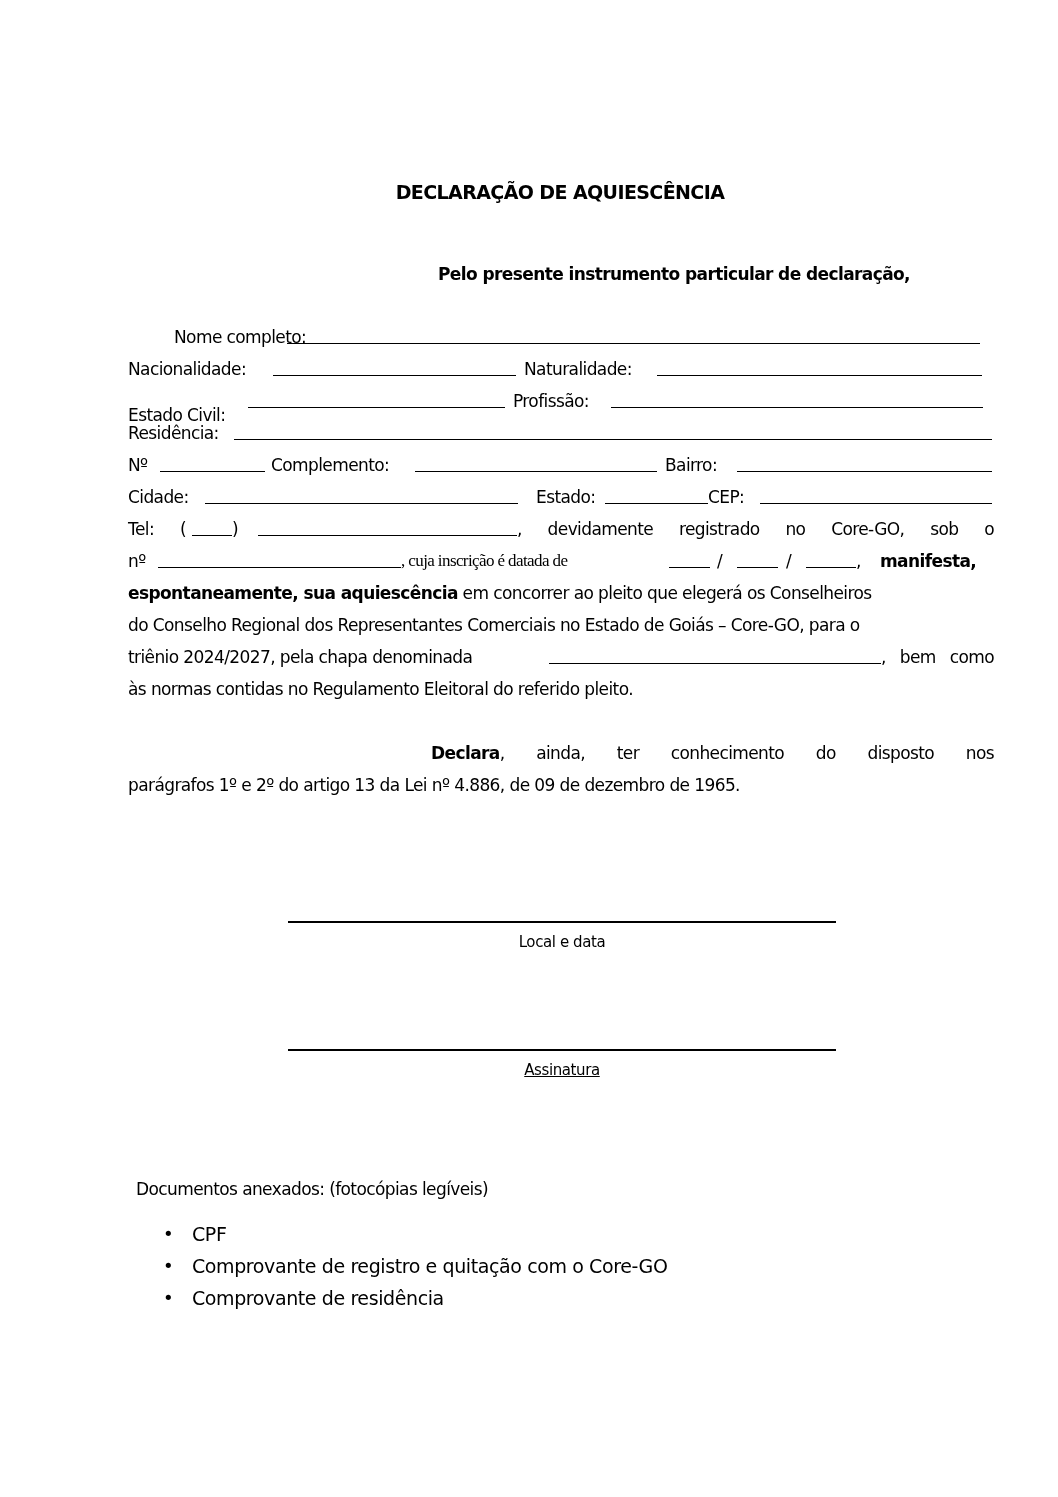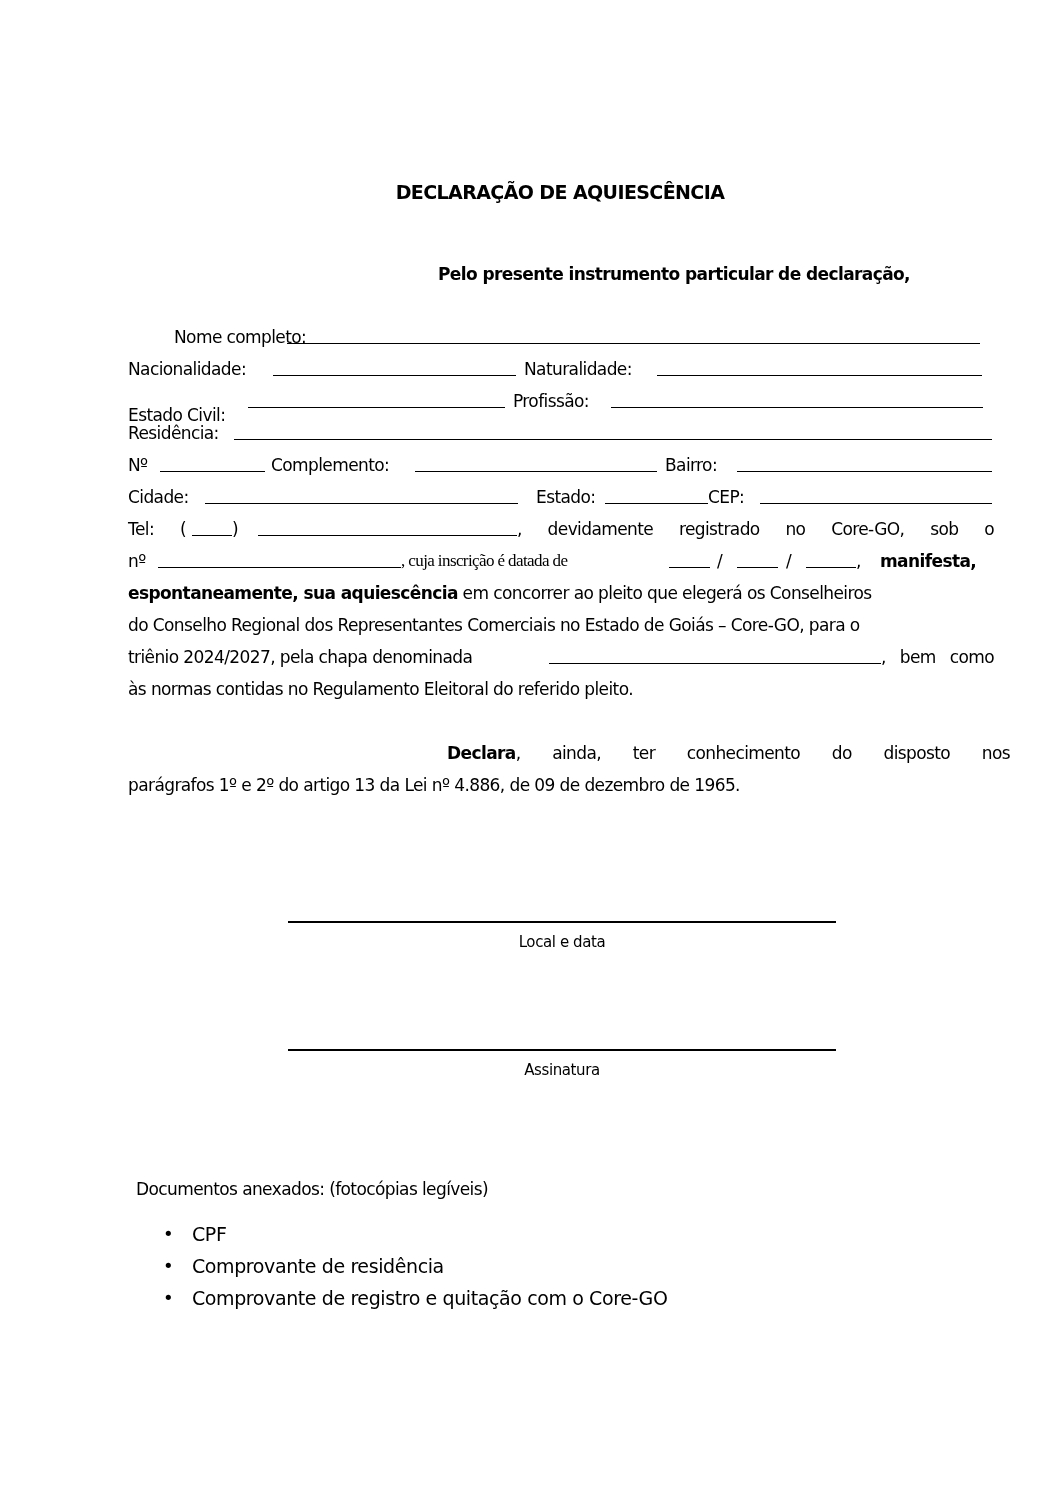--- a/index.html
+++ b/index.html
@@ -78,28 +78,28 @@
   </div>
 
   <div class="t" style="left:128px; top:613px;">do Conselho Regional dos Representantes Comerciais no Estado de Goiás – Core-GO, para o</div>
 
   <div class="t" style="left:128px; top:645px;">triênio 2024/2027, pela chapa denominada</div>
   <div class="line" style="left:549px; width:332px; top:663px;"></div>
   <div class="t" style="left:881px; top:645px; width:113px; text-align:justify; text-align-last:justify;">, bem como</div>
 
   <div class="t" style="left:128px; top:677px;">às normas contidas no Regulamento Eleitoral do referido pleito.</div>
 
-  <div class="t" style="left:431px; top:741px; width:563px; text-align:justify; text-align-last:justify; white-space:normal;margin-left:16px;"><span class="b">Declara</span><span>, ainda, ter conhecimento do disposto nos</span></div>
+  <div class="t" style="left:431px; top:741px; width:563px; text-align:justify; text-align-last:justify; white-space:normal;"><span class="b">Declara</span><span>, ainda, ter conhecimento do disposto nos</span></div>
   <div class="t" style="left:128px; top:773px;">parágrafos 1º e 2º do artigo 13 da Lei nº 4.886, de 09 de dezembro de 1965.</div>
 
   <div class="sigline" style="top:921px;"></div>
   <div class="center" style="top:933px;">Local e data</div>
 
   <div class="sigline" style="top:1049px;"></div>
-  <div class="center" style="top:1061px;">Assinatura</div>
+  <div class="center" style="top:1061px;text-decoration:underline;">Assinatura</div>
 
   <div class="t" style="left:136px; top:1157px;margin-top:20px;">Documentos anexados: (fotocópias legíveis)</div>
   <ul class="docs">
     <li>CPF</li>
+    <li>Comprovante de registro e quitação com o Core-GO</li>
     <li>Comprovante de residência</li>
-    <li>Comprovante de registro e quitação com o Core-GO</li>
   </ul>
 </div>
 
 </body></html>

